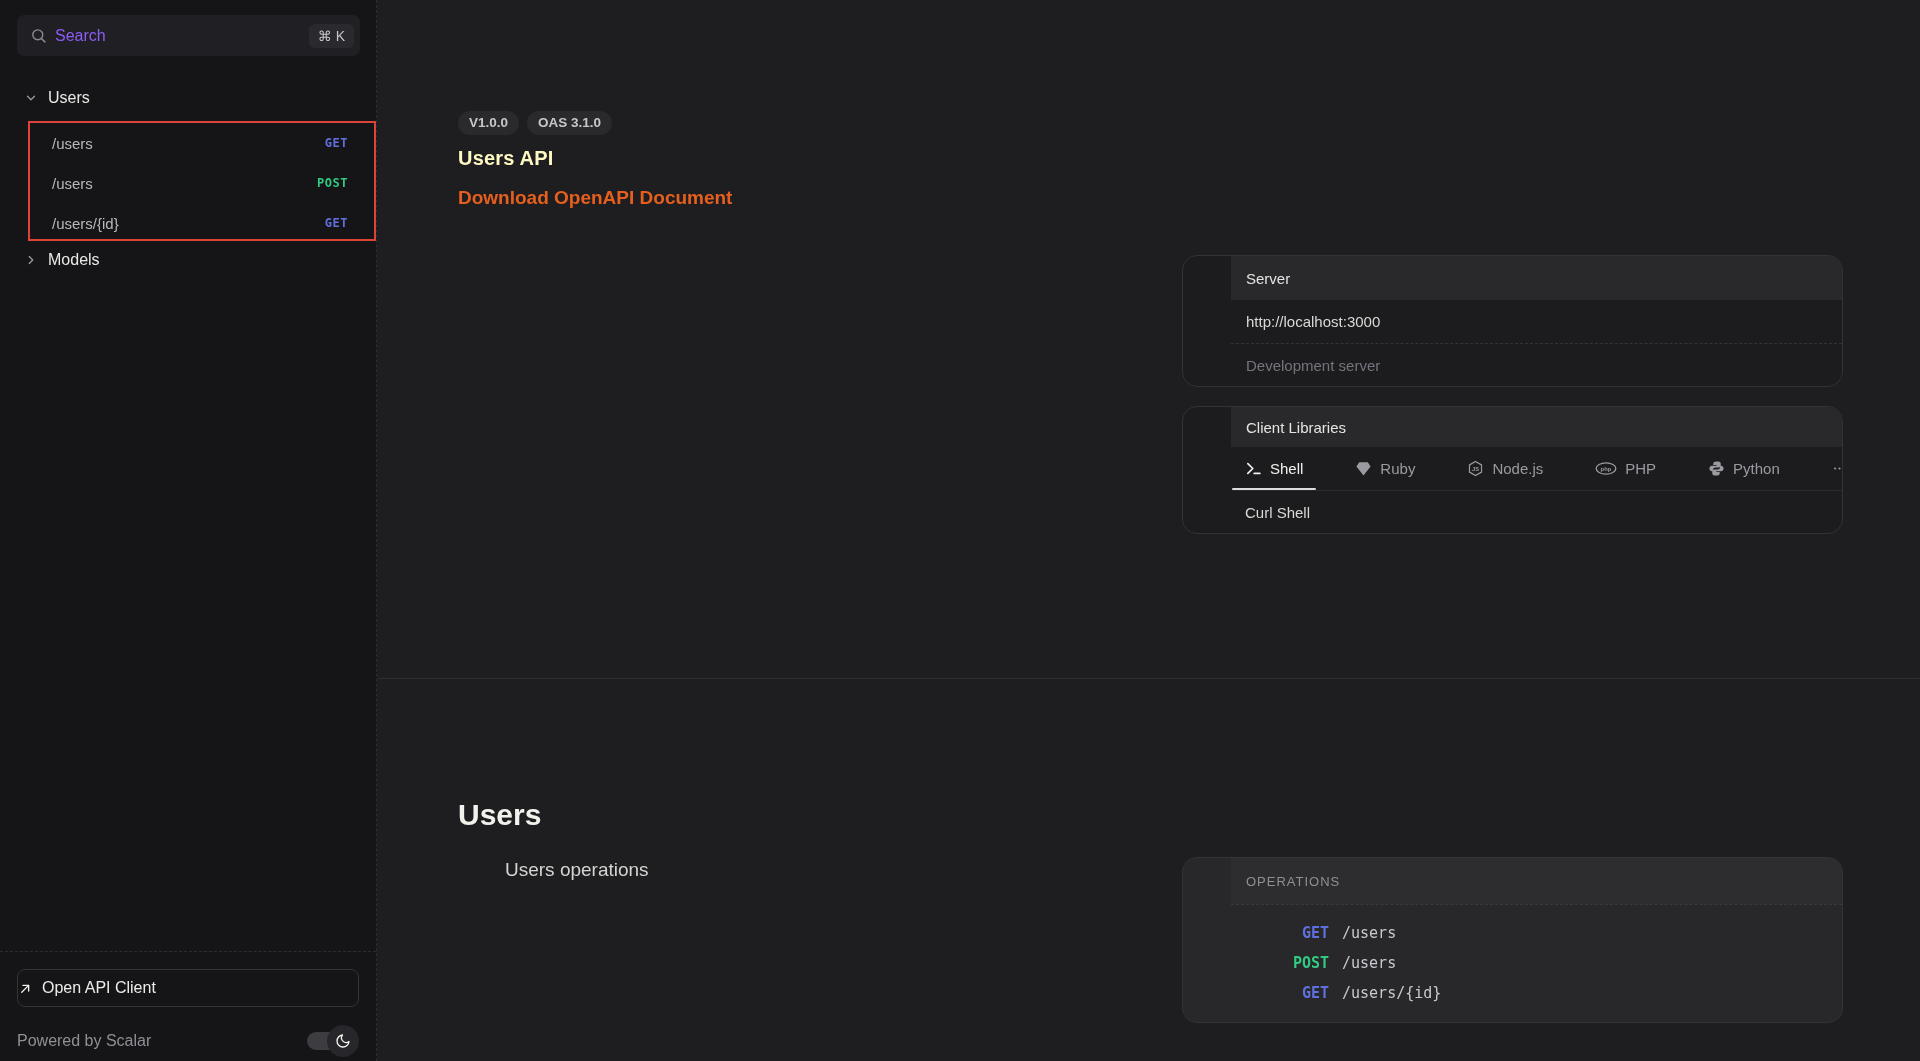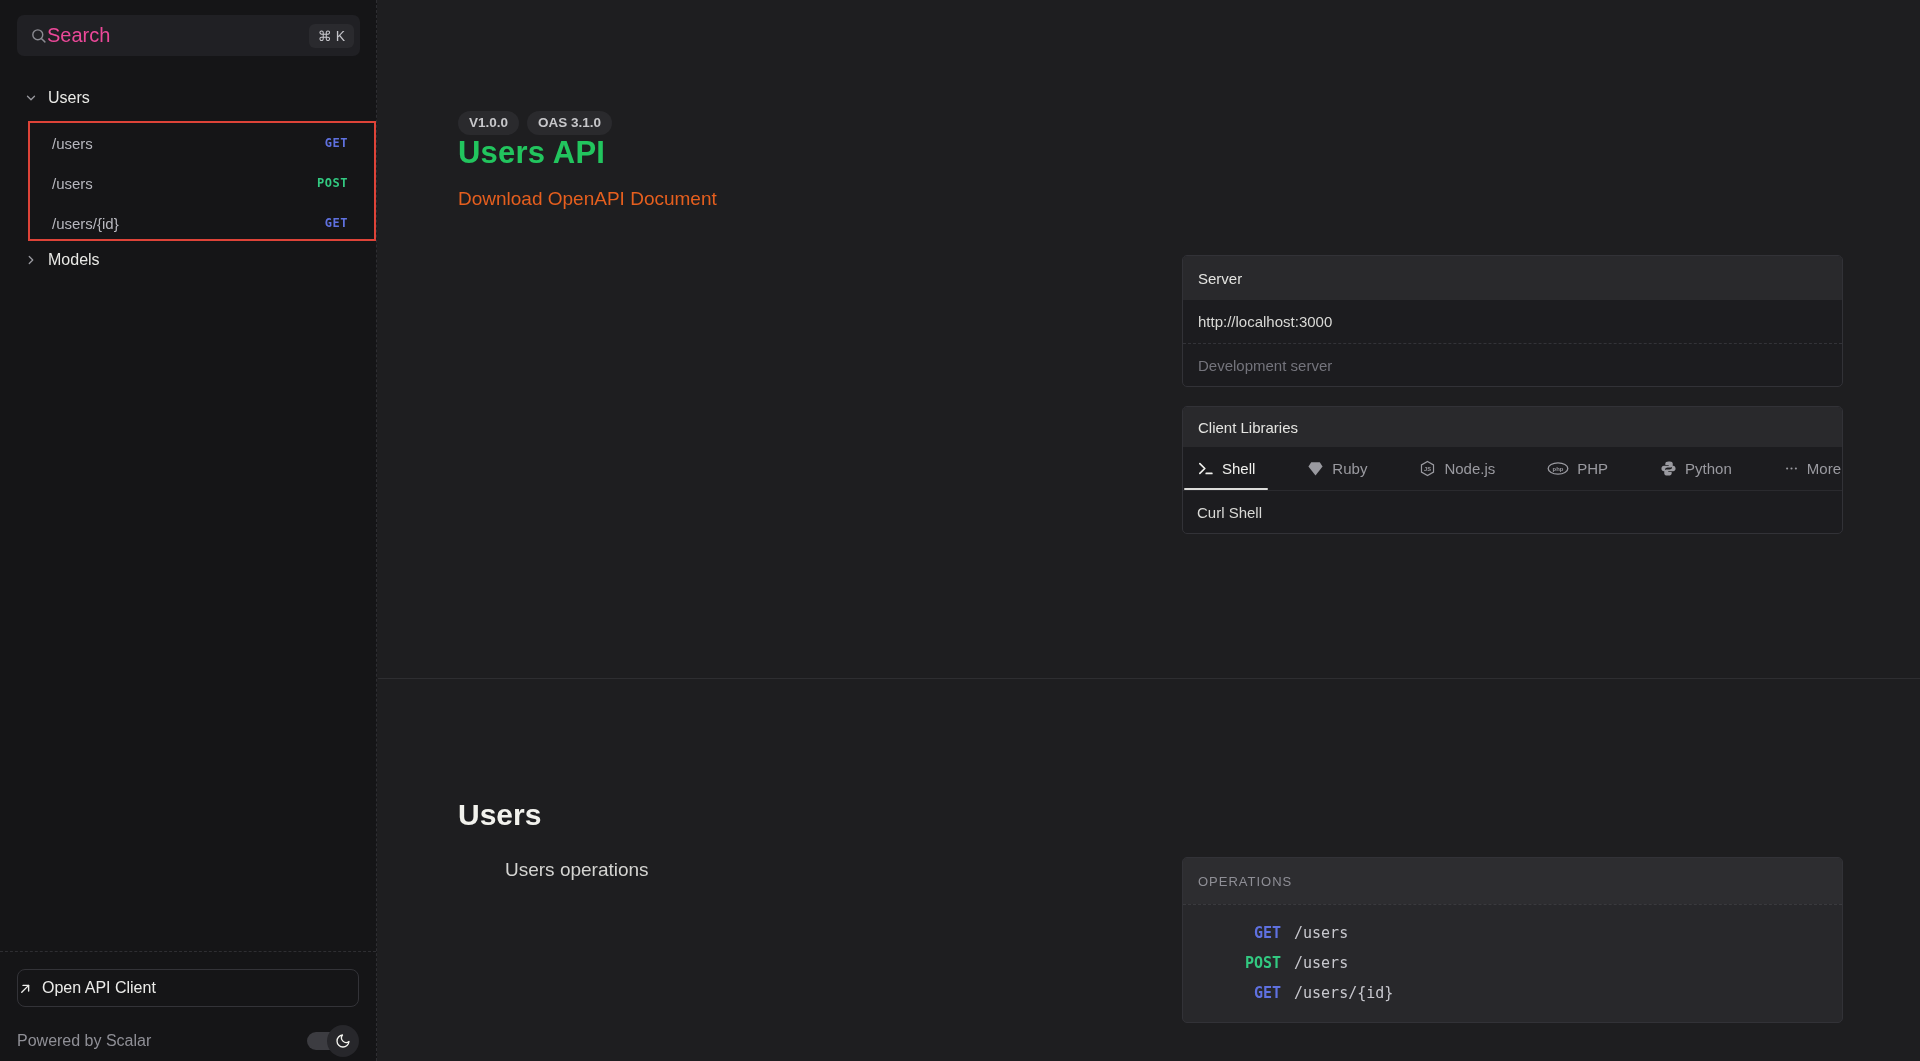--- a/index.html
+++ b/index.html
@@ -16,21 +16,21 @@
   .sidebar {
     position:absolute; left:0; top:0; width:377px; height:1061px;
     background:#151517; border-right:1px dashed #2e2e32;
   }
   .search-box {
     position:absolute; top:15px; left:17px; width:343px; height:41px;
     background:#202024; border-radius:7px; display:flex; align-items:center;
     padding:0 6px 0 13px; cursor:pointer;
   }
   .search-box .icon { width:17px; height:17px; color:#8b8b92; flex:none; }
-  .search-ph { color:#ec4899; font-size:20px; margin-left:0; flex:1; }
+  .search-ph { color:#8b5cf6; font-size:16px; margin-left:8px; flex:1; }
   .kbd {
     background:#2a2a2e; color:#c4c4c9; border-radius:6px;
     font-size:14px; padding:5px 9px; line-height:1;
   }
   .group-header {
     position:absolute; left:0; width:100%; height:28px;
     display:flex; align-items:center; padding-left:24px; cursor:pointer;
   }
   .group-header .chev { width:14px; height:14px; color:#9a9aa0; flex:none; }
   .group-header .glabel { font-size:16px; color:#e9e9e6; margin-left:10px; font-weight:400; }
@@ -75,26 +75,26 @@
   .toggle .knob svg { width:16px; height:16px; }
 
   
   .main { position:absolute; left:378px; top:0; right:0; height:1037px; }
   .hero-left { position:absolute; left:80px; top:111px; }
   .badges { display:flex; gap:8px; }
   .pill {
     background:#2a2a2d; color:#c7c7ca; font-size:13.5px; font-weight:600;
     border-radius:14px; padding:5px 11px; line-height:1;
   }
-  .page-title { font-size:31px; font-weight:700; color:#22c55e; margin-top:0; letter-spacing:.2px; }
-  .download-link { display:inline-block; margin-top:17px; font-size:19px; text-decoration:none; cursor:pointer; }
+  .page-title { font-size:20px; font-weight:700; color:#fef9c3; margin-top:12px; letter-spacing:.2px; }
+  .download-link { display:inline-block; margin-top:17px; font-size:19px; text-decoration:none; cursor:pointer;font-weight:bold; }
 
   .hero-right { position:absolute; left:804px; top:255px; width:661px; }
   .card {
-    border:1px solid #323237; border-radius:5px; overflow:hidden; background:#1c1c1f;
+    border:1px solid #323237; border-radius:15px; overflow:hidden; background:#1c1c1f;padding-left:48px;
   }
   .card-header {
     background:#29292c; height:44px; display:flex; align-items:center;
     padding:0 15px; font-size:15px; color:#e4e4e1;
   }
   .card-row {
     height:43px; display:flex; align-items:center; padding:0 15px;
     border-top:1px dashed #333338; font-size:15px;
   }
   .row-url { color:#d9d9d6; border-top:none; }

